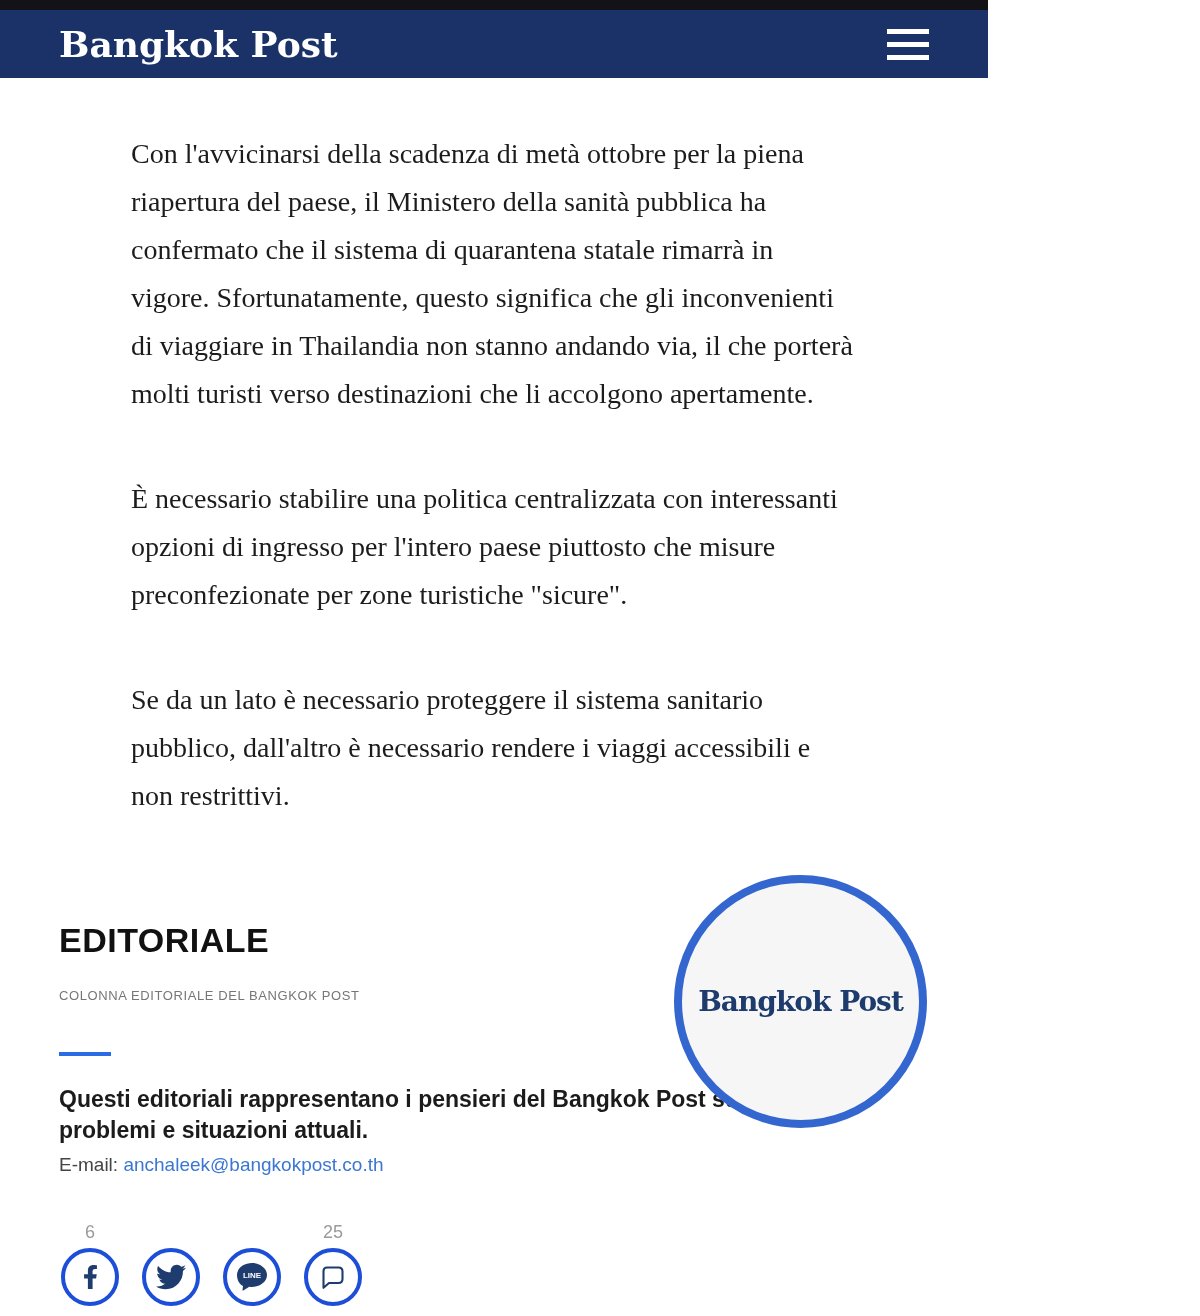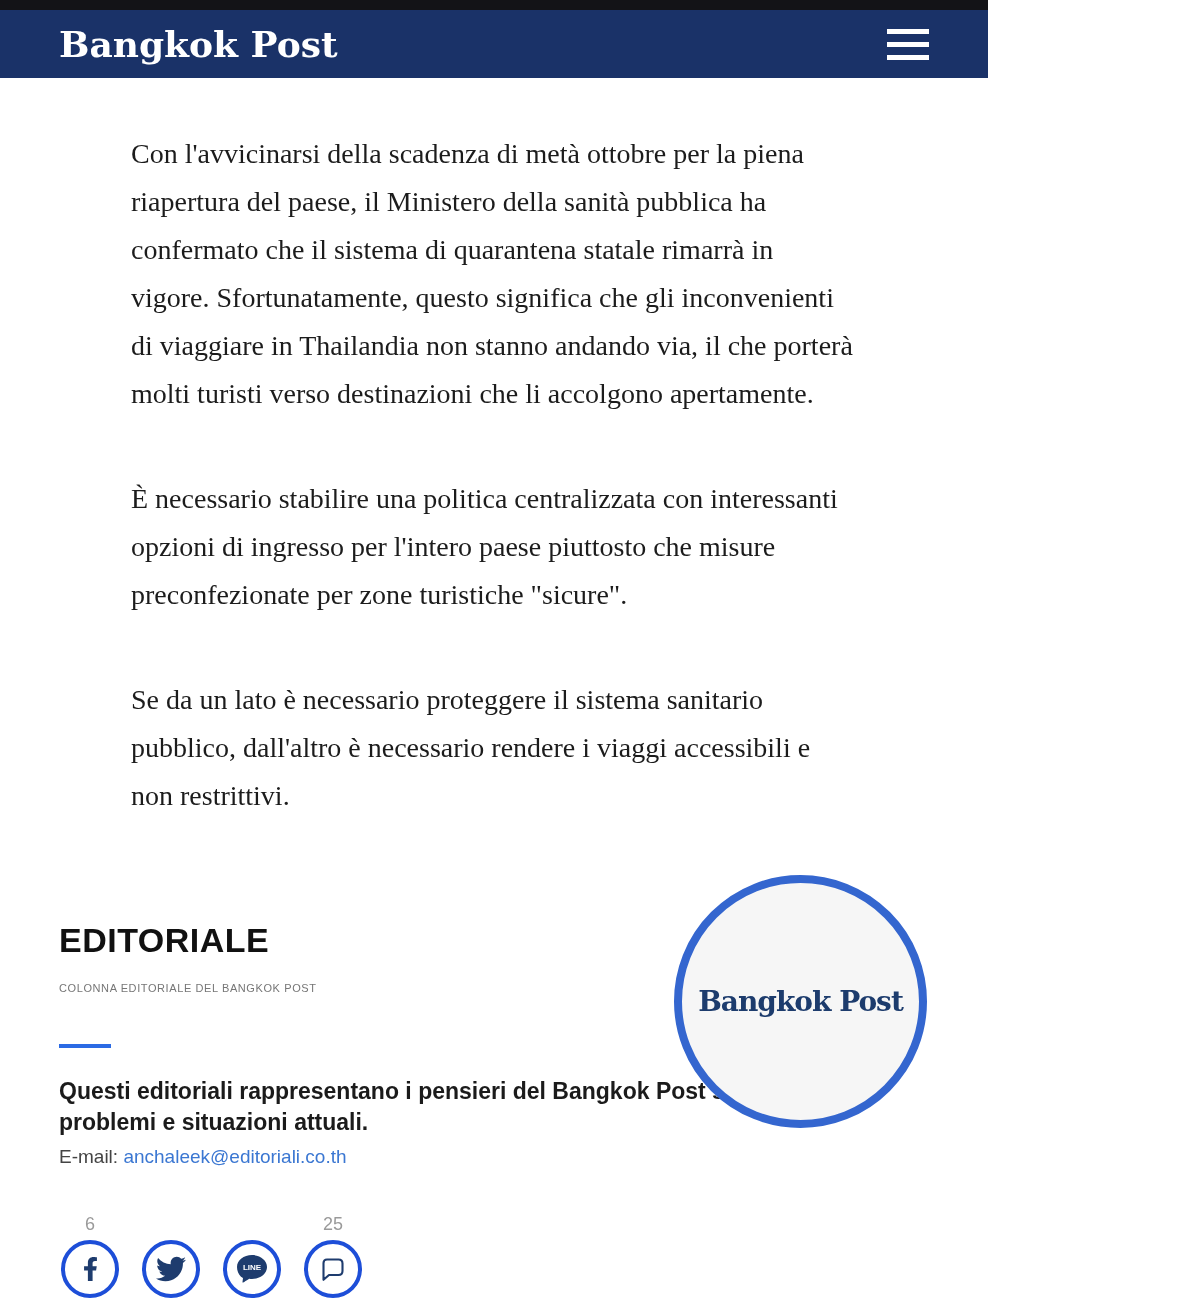--- a/index.html
+++ b/index.html
@@ -63,22 +63,22 @@
   }
   .editorial-heading {
     margin: 0;
     font-size: 34px;
     font-weight: bold;
     color: #111111;
     letter-spacing: 0.5px;
     line-height: 36px;
   }
   .editorial-subheading {
-    margin-top: 20px;
-    font-size: 11px;
+    margin-top: 28px;
+    font-size: 13px;
     color: #767676;
     letter-spacing: 0.6px;
     line-height: 20px;
   }
   .section-divider {
     margin-top: 46px;
     width: 52px;
     height: 4px;
     background: #2b6be4;
   }
@@ -192,21 +192,21 @@
       <p>Se da un lato è necessario proteggere il sistema sanitario pubblico, dall'altro è necessario rendere i viaggi accessibili e non restrittivi.</p>
     </section>
 
     <section class="editorial">
       <h2 class="editorial-heading">EDITORIALE</h2>
       <div class="editorial-subheading">COLONNA EDITORIALE DEL BANGKOK POST</div>
       <div class="section-divider"></div>
       <p class="editorial-desc">Questi editoriali rappresentano i pensieri del Bangkok Post su problemi e situazioni attuali.</p>
       <div class="email-line">
         <span>E-mail:</span>
-        <a>anchaleek@editoriali.co.th</a>
+        <a>anchaleek@bangkokpost.co.th</a>
       </div>
 
       <div class="badge">
         <div class="badge-title">Bangkok Post</div>
       </div>
     </section>
 
     <section class="share">
       <div class="share-grid">
 

